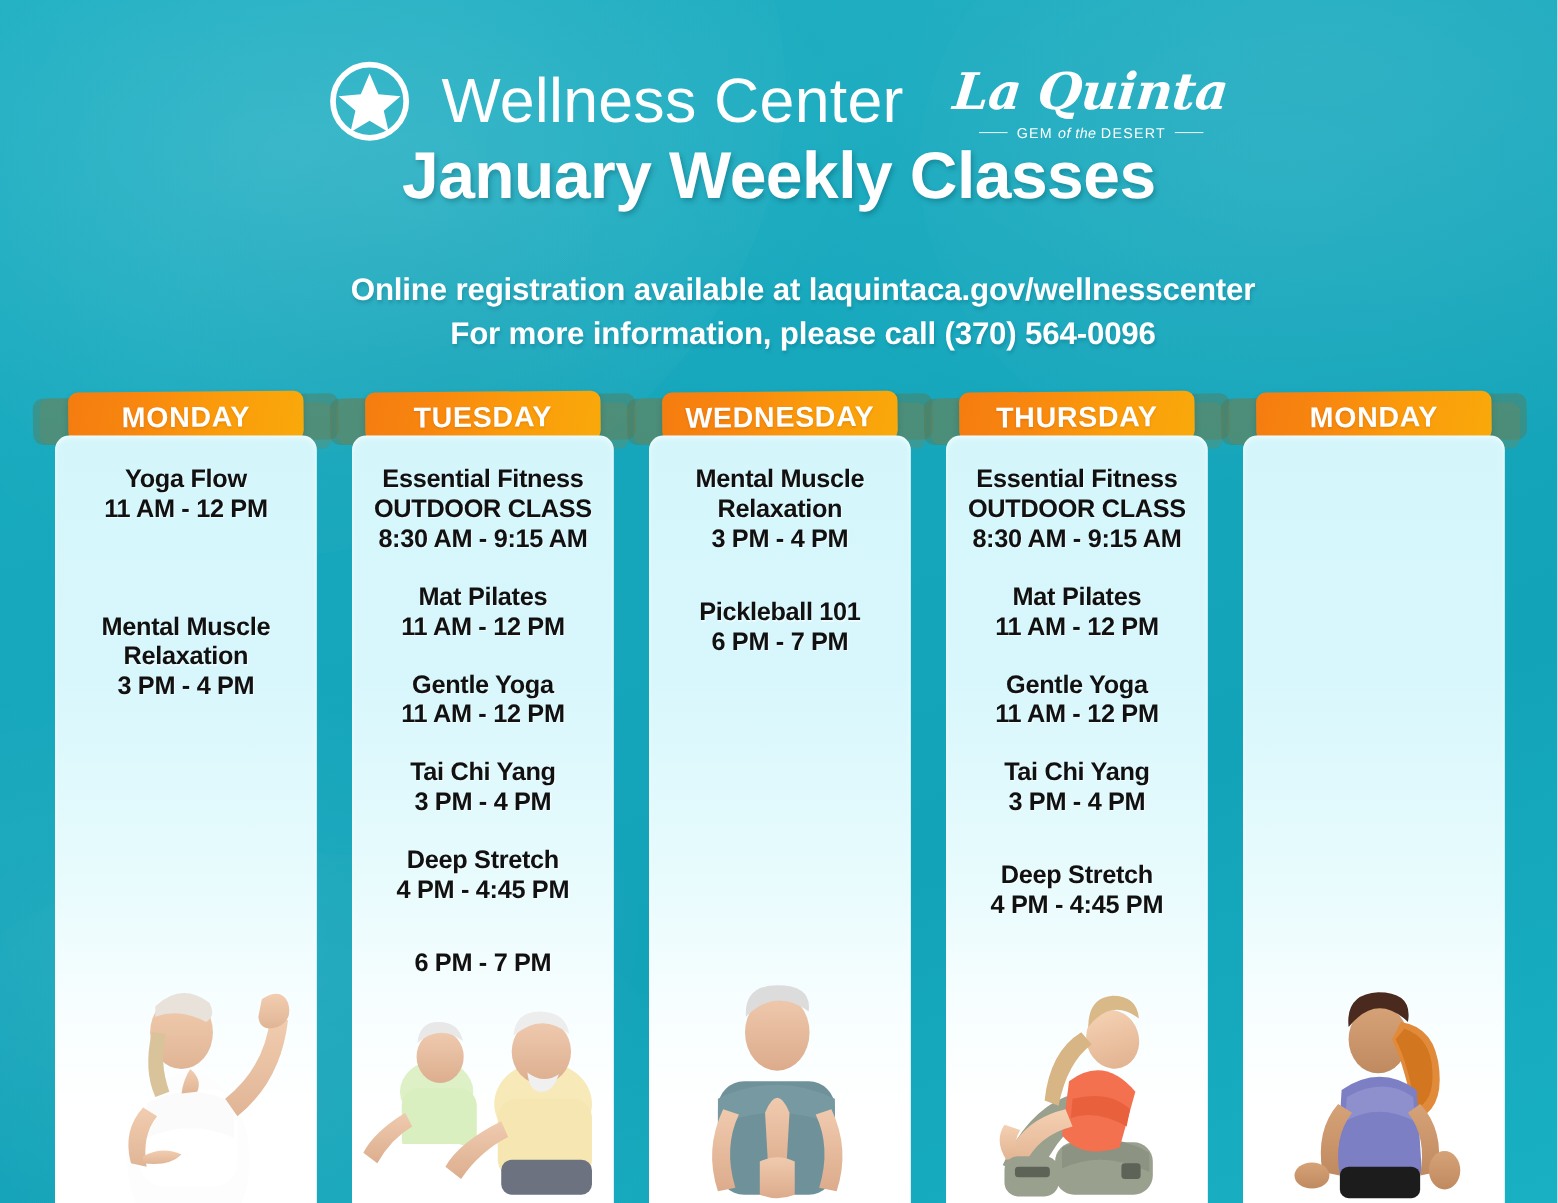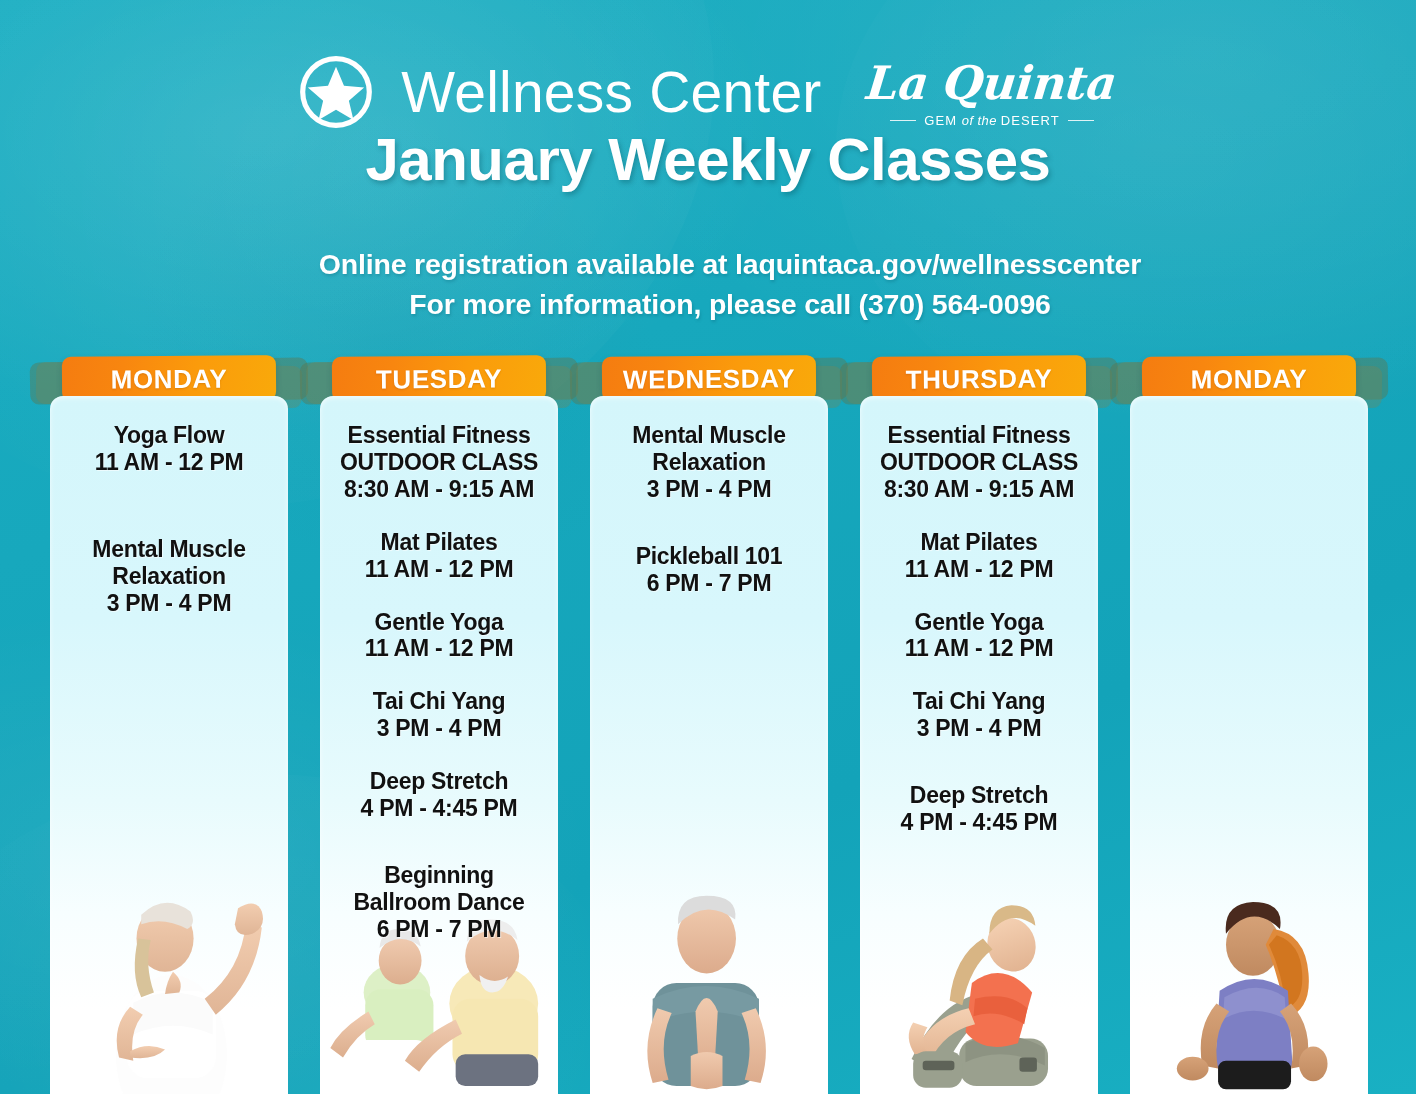--- a/index.html
+++ b/index.html
@@ -290,21 +290,21 @@
 
   <div class="grid" id="grid">
       <div class="col">
         <div class="ribbon"></div>
         <div class="ribbon two"></div>
         <div class="day-pill">
           <span class="day-label">MONDAY</span>
         </div>
         <div class="card">
           <div class="classes">
-            <div class="class-item" style="margin-bottom: 60px;">
+            <div class="class-item" style="margin-bottom: 80px;">
               <div class="class-name">Yoga Flow</div>
               <div class="class-time">11 AM - 12 PM</div>
             </div>
             <div class="class-item">
               <div class="class-name">Mental Muscle<br>Relaxation</div>
               <div class="class-time">3 PM - 4 PM</div>
             </div>
           </div>
           <div class="photo">
             <svg viewBox="0 0 290 300" preserveAspectRatio="xMidYMax meet">
@@ -353,21 +353,20 @@
             </div>
             <div class="class-item">
               <div class="class-name">Tai Chi Yang</div>
               <div class="class-time">3 PM - 4 PM</div>
             </div>
             <div class="class-item">
               <div class="class-name">Deep Stretch</div>
               <div class="class-time">4 PM - 4:45 PM</div>
             </div>
             <div class="class-item">
-              <div class="class-name">Beginning<br>Ballroom Dance</div>
               <div class="class-time">6 PM - 7 PM</div>
             </div>
           </div>
           <div class="photo">
             <svg viewBox="0 0 290 300" preserveAspectRatio="xMidYMax meet">
     <defs>
                 <linearGradient id="skB" x1="0" y1="0" x2="0" y2="1">
       <stop offset="0%" stop-color="#f0cbb0"></stop>
                   <stop offset="100%" stop-color="#dcae8e"></stop>
                 </linearGradient>

